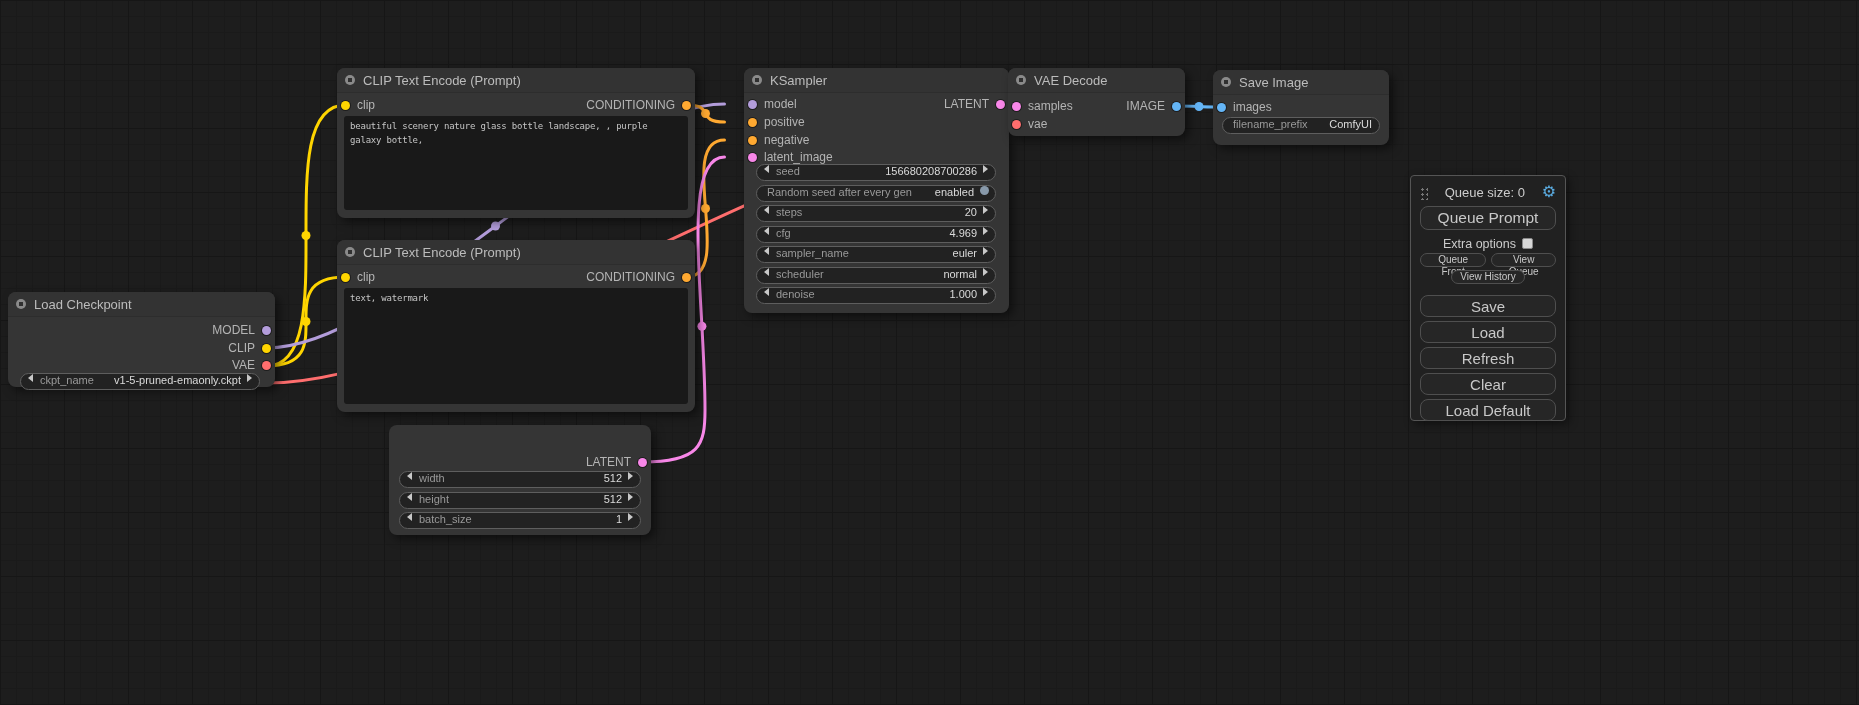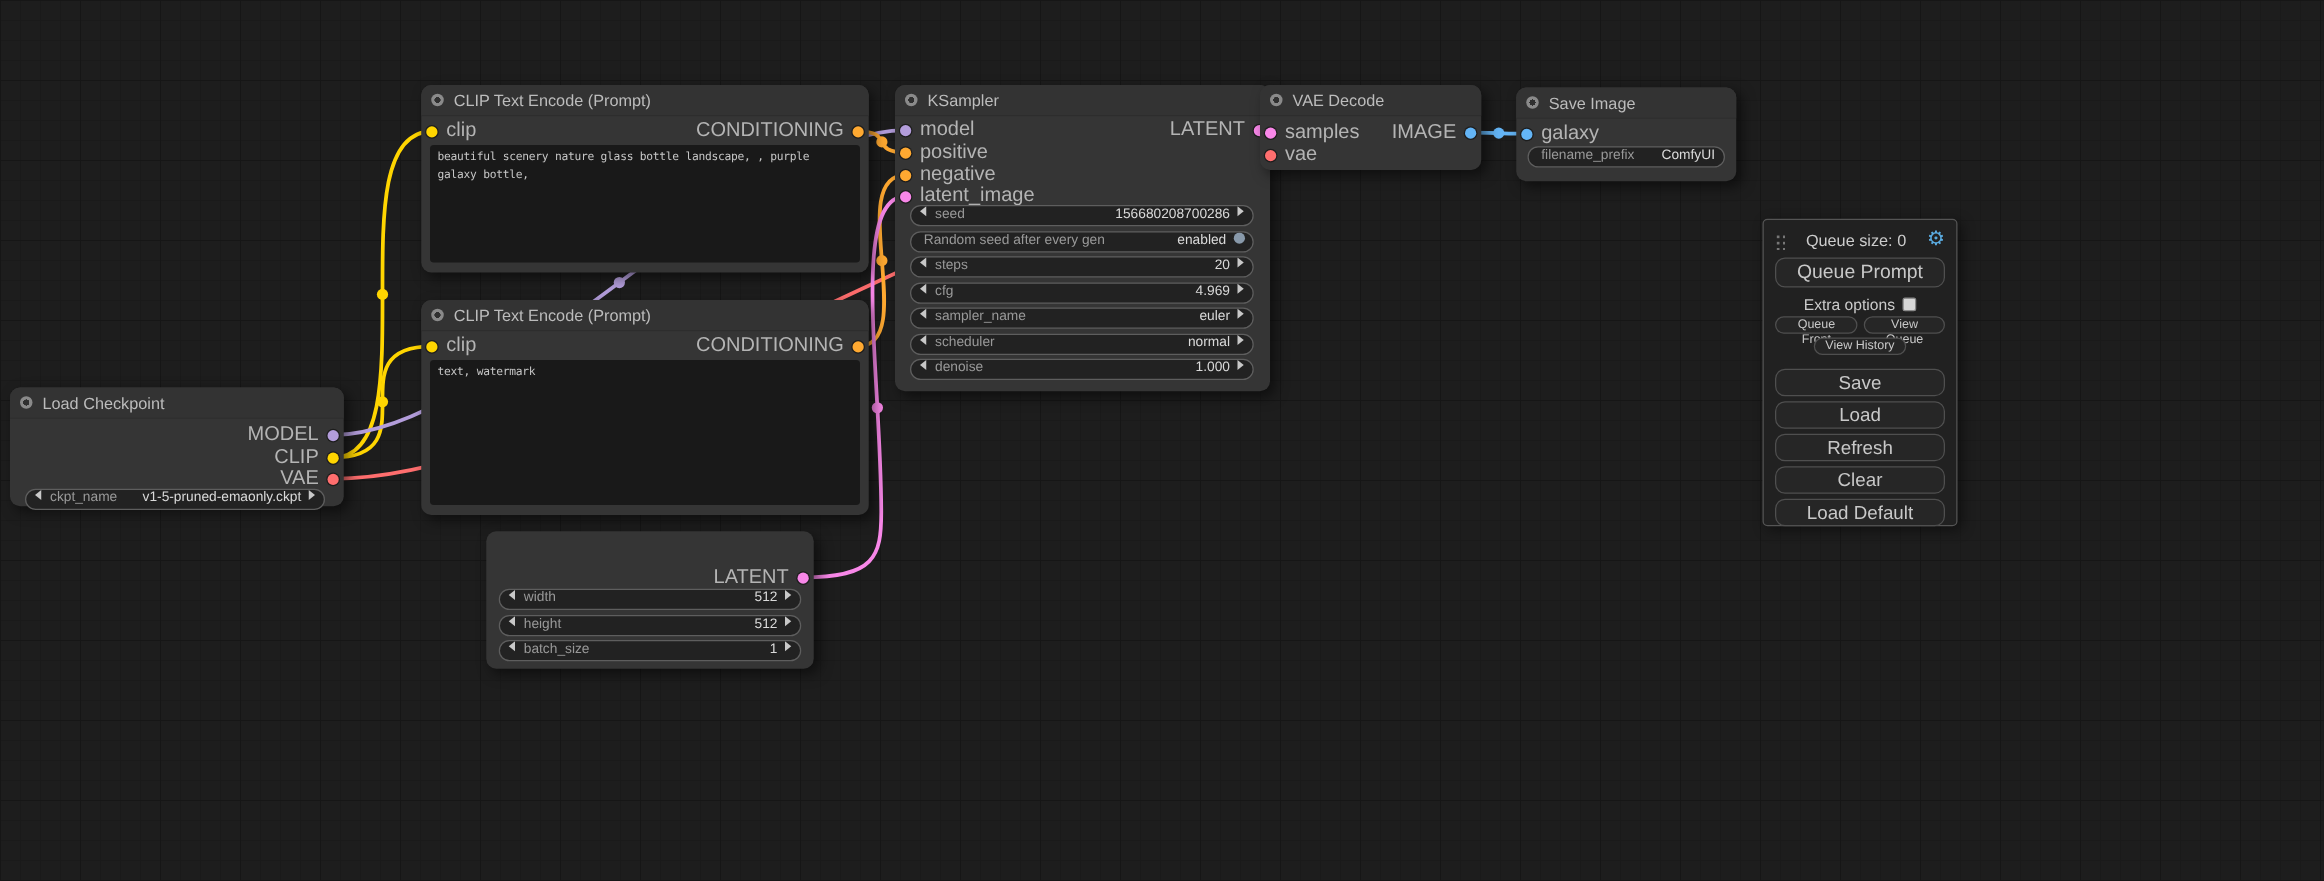--- a/index.html
+++ b/index.html
@@ -19,21 +19,21 @@
 
   .node{position:absolute;background:#353535;border-radius:8px;z-index:2;
         box-shadow:4px 4px 10px rgba(0,0,0,0.5);}
   .ntitle{height:24px;background:#333333;border-radius:8px 8px 0 0;
           border-bottom:1px solid #2d2d2d;display:flex;align-items:center;}
   .ndot{width:10px;height:10px;border-radius:50%;margin-left:8px;flex:0 0 auto;
         background:radial-gradient(circle at 50% 50%, #303030 0 2.4px, #8a8a8a 2.5px 5px);}
   .ntext{margin-left:8px;font-size:13px;color:#bcbcbc;white-space:nowrap;}
 
   .slot{position:absolute;height:17px;display:flex;align-items:center;
-        font-size:16px;color:#b4b4b4;white-space:nowrap;}
+        font-size:12px;color:#b4b4b4;white-space:nowrap;}
   .slot.in{left:4px;}
   .slot.out{right:4px;}
   .sdot{width:9px;height:9px;border-radius:50%;flex:0 0 auto;
         box-shadow:0 0 0 1px rgba(0,0,0,0.45);}
   .slot.in .sdot{margin-right:7px;}
   .slot.out .sdot{margin-left:7px;}
 
   .widget{position:absolute;height:17px;background:#222222;border:1px solid #5e5e5e;
           border-radius:9px;display:flex;align-items:flex-start;font-size:11px;
           box-sizing:border-box;overflow:hidden;white-space:nowrap;}
@@ -95,21 +95,21 @@
       <circle cx="306" cy="321.4999694824219" r="4.5" fill="#FFD500"></circle>
       <circle cx="495.5" cy="226" r="4.5" fill="#B39DDB"></circle>
       <circle cx="641.5" cy="253.50001525878906" r="4.5" fill="#FF6E6E"></circle>
       <circle cx="705.5" cy="113.5" r="4.5" fill="#FFA931"></circle>
       <circle cx="705.5" cy="208.5000457763672" r="4.5" fill="#FFA931"></circle>
       <circle cx="701.9121704101562" cy="326.2484130859375" r="4.5" fill="#F887E8"></circle>
       <circle cx="994.5" cy="105" r="4.5" fill="#F887E8"></circle>
       <circle cx="1199" cy="106.5" r="4.5" fill="#64B5F6"></circle>
     </svg>
 
-  <div class="node" style="left:8px;top:310px;width:267px;height:95px">
+  <div class="node" style="left:8px;top:292px;width:267px;height:95px">
     <div class="ntitle">
       <span class="ndot"></span>
       <span class="ntext">Load Checkpoint</span>
     </div>
     <div class="slot out" style="top:29.5px">
       <span>MODEL</span>
       <span class="sdot" style="background-color: rgb(179, 157, 219);"></span>
     </div>
     <div class="slot out" style="top:47.5px">
       <span>CLIP</span>
@@ -177,21 +177,21 @@
       <span class="arr arr-r"></span>
     </div>
     <div class="widget" style="top:87px;left:10px;right:10px">
       <span class="arr arr-l"></span>
       <span class="wlabel">batch_size</span>
       <span class="wvalue pre-arrow">1</span>
       <span class="arr arr-r"></span>
     </div>
   </div>
 
-  <div class="node" style="left:716px;top:68px;width:300px;height:245px">
+  <div class="node" style="left:744px;top:68px;width:265px;height:245px">
     <div class="ntitle">
       <span class="ndot"></span>
       <span class="ntext">KSampler</span>
     </div>
     <div class="slot in" style="top:27.5px">
       <span class="sdot" style="background-color: rgb(179, 157, 219);"></span>
       <span>model</span>
     </div>
     <div class="slot out" style="top:27.5px">
       <span>LATENT</span>
@@ -271,21 +271,21 @@
     </div>
   </div>
 
   <div class="node" style="left:1213px;top:70px;width:176px;height:75px">
     <div class="ntitle">
       <span class="ndot"></span>
       <span class="ntext">Save Image</span>
     </div>
     <div class="slot in" style="top:28.5px">
       <span class="sdot" style="background-color: rgb(100, 181, 246);"></span>
-      <span>galaxy</span>
+      <span>images</span>
     </div>
     <div class="widget no-arrows" style="top:47px;left:9px;right:9px">
       <span class="wlabel">filename_prefix</span>
       <span class="wvalue">ComfyUI</span>
     </div>
   </div>
 
   <div class="qpanel">
     <div class="qheader">
       <span class="drag-dots"></span>

